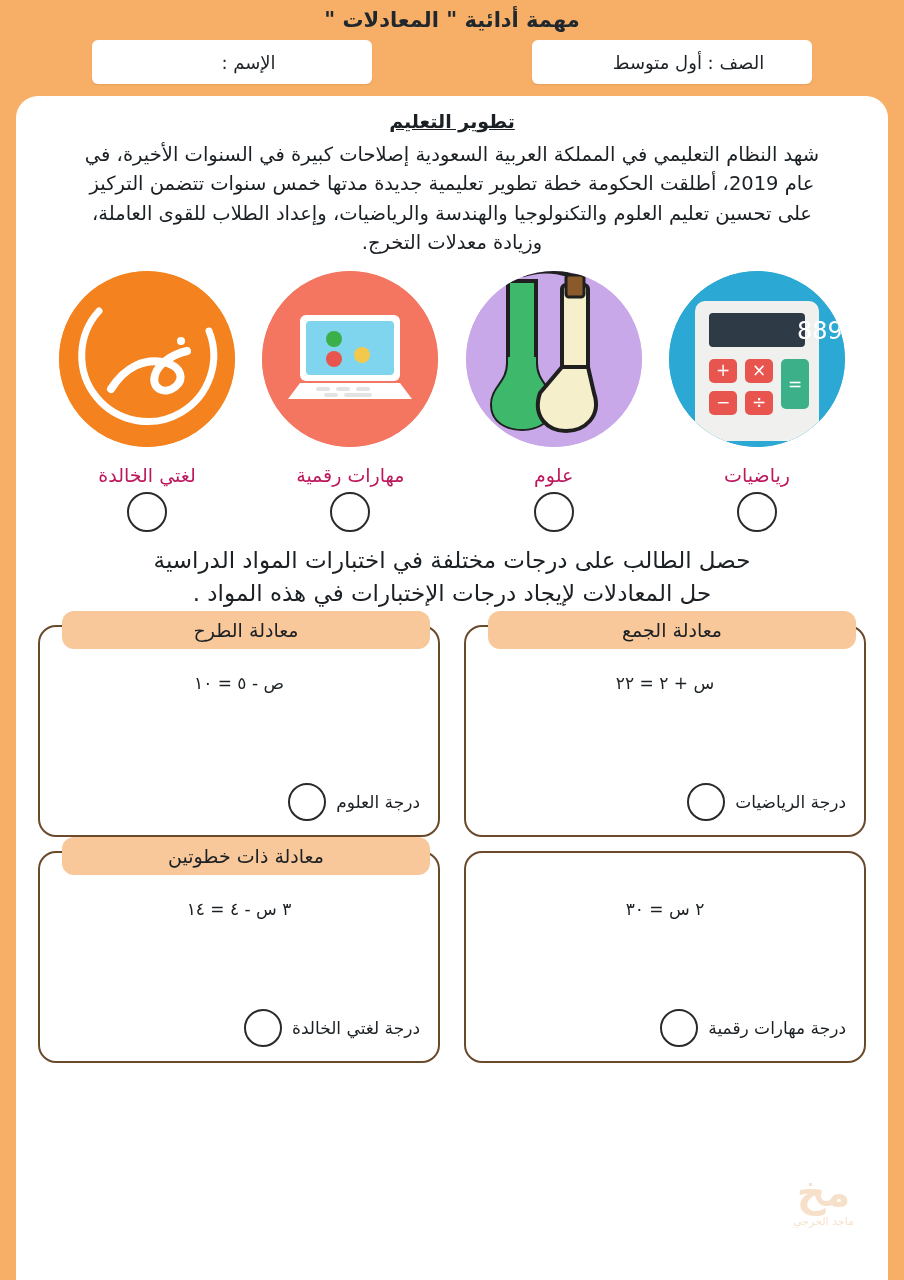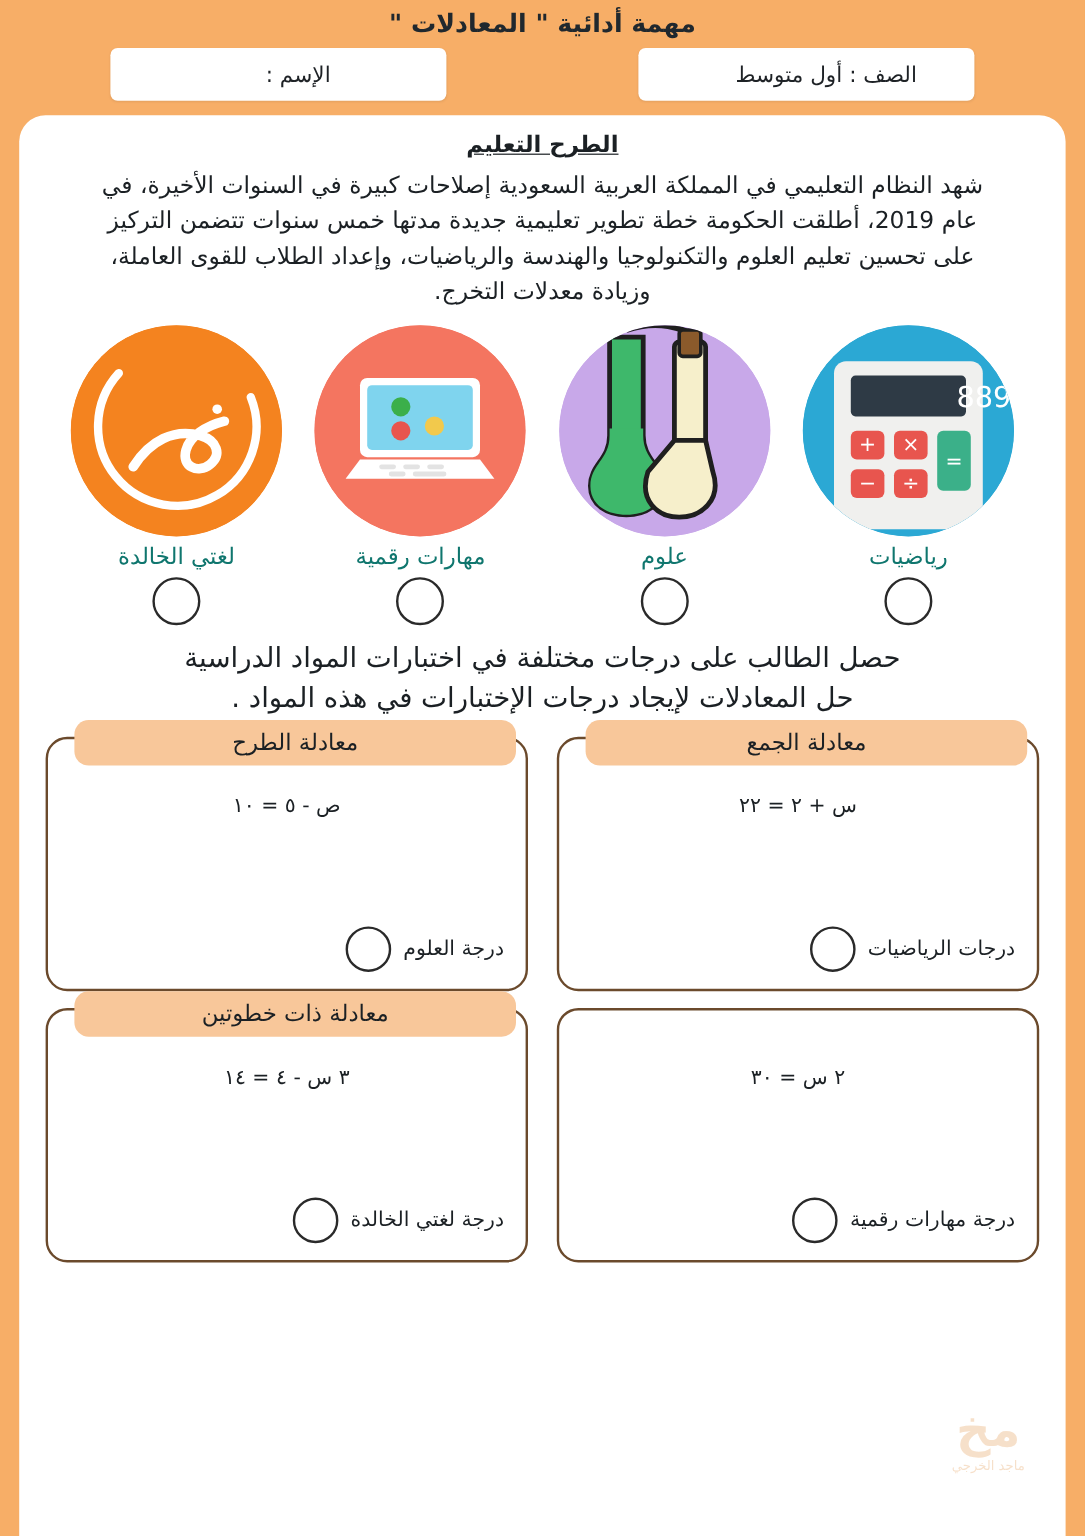--- a/index.html
+++ b/index.html
@@ -91,22 +91,22 @@
     width: 176px; height: 176px;
     border-radius: 50%;
     position: relative;
     overflow: hidden;
     display: flex;
     align-items: center;
     justify-content: center;
   }
   .subject-label {
     font-size: 19px;
-    color: #0f766e;
-    margin-top: 6px;
+    color: #be185d;
+    margin-top: 17px;
   }
   .bubble {
     width: 40px; height: 40px;
     border: 2px solid #2a2a2a;
     border-radius: 50%;
     margin-top: 6px;
     background: #fff;
   }
   
   .instructions {
@@ -184,21 +184,21 @@
 
   <div class="title-bar">مهمة أدائية " المعادلات "</div>
 
   <div class="fields-row">
     <div class="field">الصف :  أول متوسط</div>
     <div class="field">الإسم :</div>
   </div>
 
   <div class="card">
 
-    <div class="sec-title">الطرح التعليم</div>
+    <div class="sec-title">تطوير التعليم</div>
     <div class="paragraph">شهد النظام التعليمي في المملكة العربية السعودية إصلاحات كبيرة في السنوات الأخيرة، في عام 2019، أطلقت الحكومة خطة تطوير تعليمية جديدة مدتها خمس سنوات تتضمن التركيز على تحسين تعليم العلوم والتكنولوجيا والهندسة والرياضيات، وإعداد الطلاب للقوى العاملة، وزيادة معدلات التخرج.</div>
 
     <div class="subjects">
 
       <div class="subject">
         <div class="circle-art" style="background:#F4831F">
           <svg width="176" height="176" viewBox="0 0 176 176" aria-hidden="true">
             <circle cx="88" cy="88" r="88" fill="#F4831F"></circle>
             <path d="M150 60 A66 66 0 1 1 40 40" fill="none" stroke="#ffffff" stroke-width="7" stroke-linecap="round"></path>
             <path d="M52 118 C66 96 86 86 108 92 C122 96 126 108 116 116 C106 124 92 118 96 104 C99 93 112 84 128 80" fill="none" stroke="#ffffff" stroke-width="8" stroke-linecap="round"></path>
@@ -281,21 +281,21 @@
       <div>حصل الطالب على درجات مختلفة في اختبارات المواد الدراسية</div>
       <div>حل المعادلات لإيجاد درجات الإختبارات في هذه المواد .</div>
     </div>
 
     <div class="eq-grid">
 
       <div class="eq-box">
         <div class="eq-head">معادلة الجمع</div>
         <div class="eq-expr">س + ٢ = ٢٢</div>
         <div class="eq-foot">
-          <div class="eq-foot-label">درجات الرياضيات</div>
+          <div class="eq-foot-label">درجة الرياضيات</div>
           <div class="bubble"></div>
         </div>
       </div>
 
       <div class="eq-box">
         <div class="eq-head">معادلة الطرح</div>
         <div class="eq-expr">ص - ٥ = ١٠</div>
         <div class="eq-foot">
           <div class="eq-foot-label">درجة العلوم</div>
           <div class="bubble"></div>

